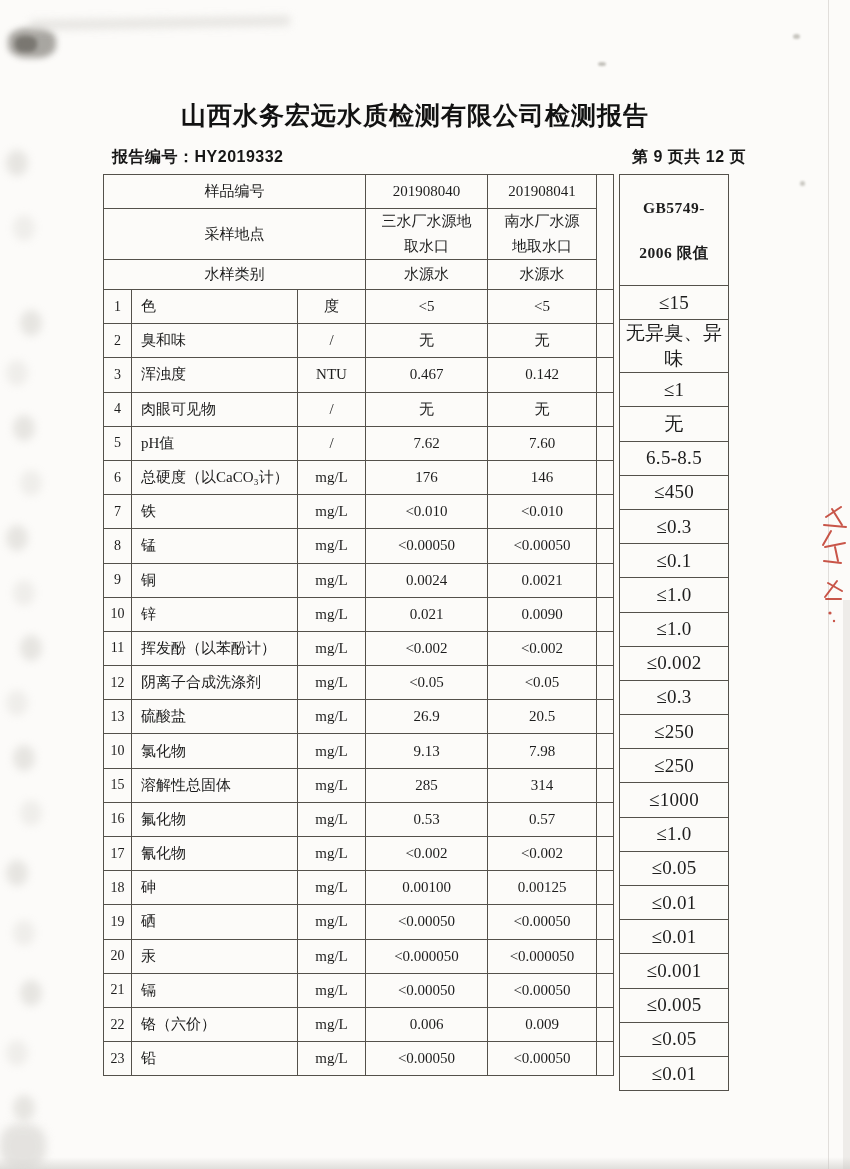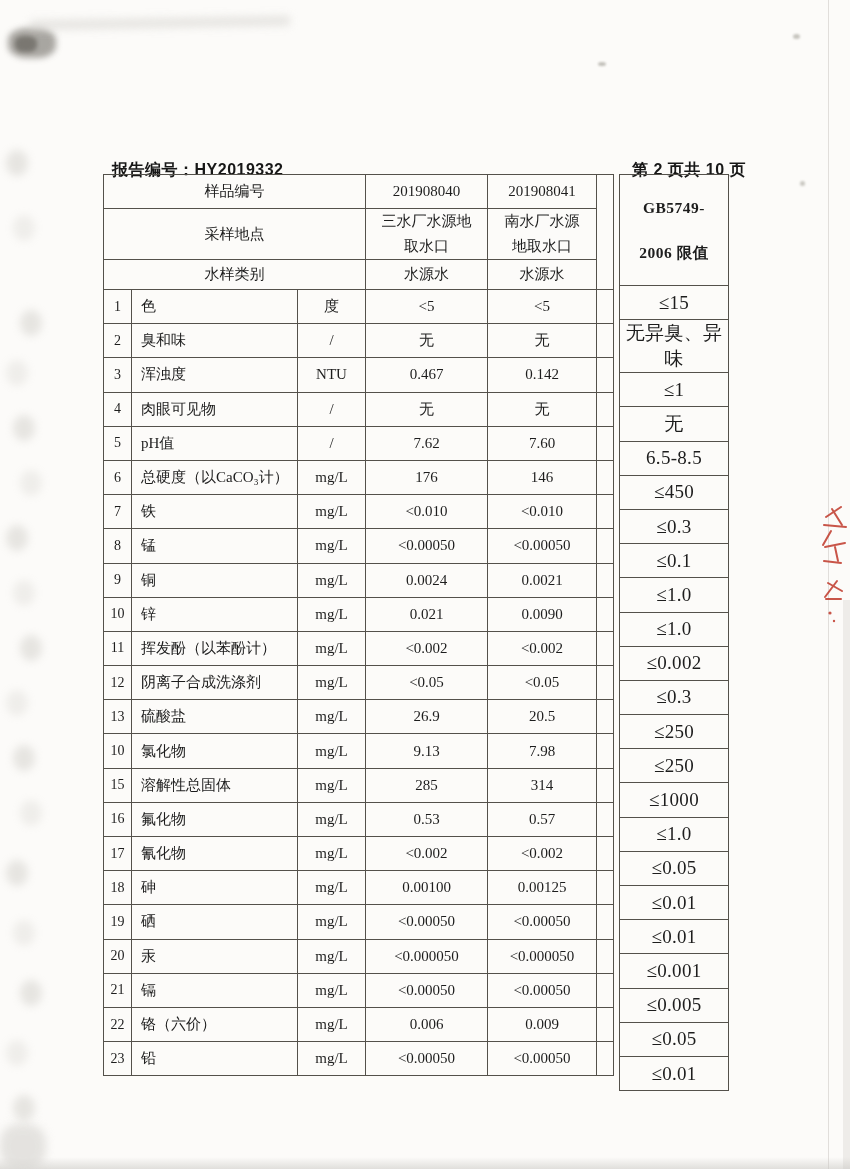--- a/index.html
+++ b/index.html
@@ -8,21 +8,21 @@
     background:#fcfbf9;
     font-family:"Liberation Serif","DejaVu Serif",serif;
   }
   
   .title{
     position:absolute;left:103px;top:99px;width:624px;
     text-align:center;font-family:"Liberation Sans","DejaVu Sans",sans-serif;
     font-size:25px;font-weight:bold;letter-spacing:1px;color:#121212;
   }
   .meta{
-    position:absolute;left:112px;top:158px;width:634px;height:24px;
+    position:absolute;left:112px;top:145px;width:634px;height:24px;
     display:flex;justify-content:space-between;align-items:center;
     font-family:"Liberation Sans","DejaVu Sans",sans-serif;
     font-size:16px;font-weight:600;color:#171717;letter-spacing:.5px;
   }
   
   table{border-collapse:collapse;table-layout:fixed;position:absolute;top:174px;}
   .main-table{left:103px;width:510px;border-radius:22px;}
   .limit-table{left:619px;width:109px;}
   td{
     border:1px solid #54514b;padding:0;text-align:center;
@@ -99,23 +99,24 @@
       <path d="M18 88 l14 8" stroke="#c0392b"></path>
         <path d="M27 86 l-12 16" stroke="#c0392b"></path>
         <path d="M16 104 l15 0" stroke="#c0392b"></path>
     </g>
     <g fill="#c0392b" class="seal-dots">
       <circle cx="20" cy="118" r="1.6"></circle>
         <circle cx="24" cy="126" r="1.2"></circle>
     </g>
   </svg>
 
+  <div class="title">山西水务宏远水质检测有限公司检测报告</div>
   <div class="meta">
     <span>报告编号：HY2019332</span>
-    <span>第 2 页共 10 页</span>
+    <span>第 9 页共 12 页</span>
   </div>
 
   <table class="main-table">
     <colgroup>
       <col style="width:28px">
         <col style="width:166px">
         <col style="width:68px">
       <col style="width:122px">
         <col style="width:109px">
         <col style="width:17px">

